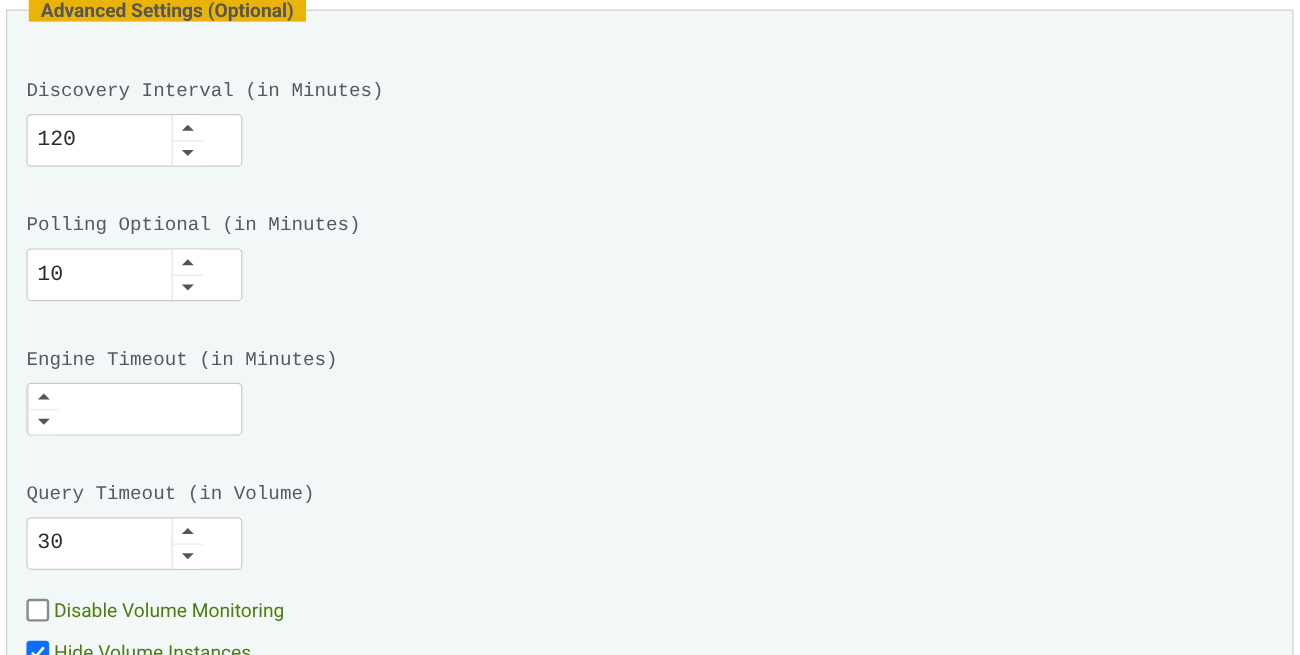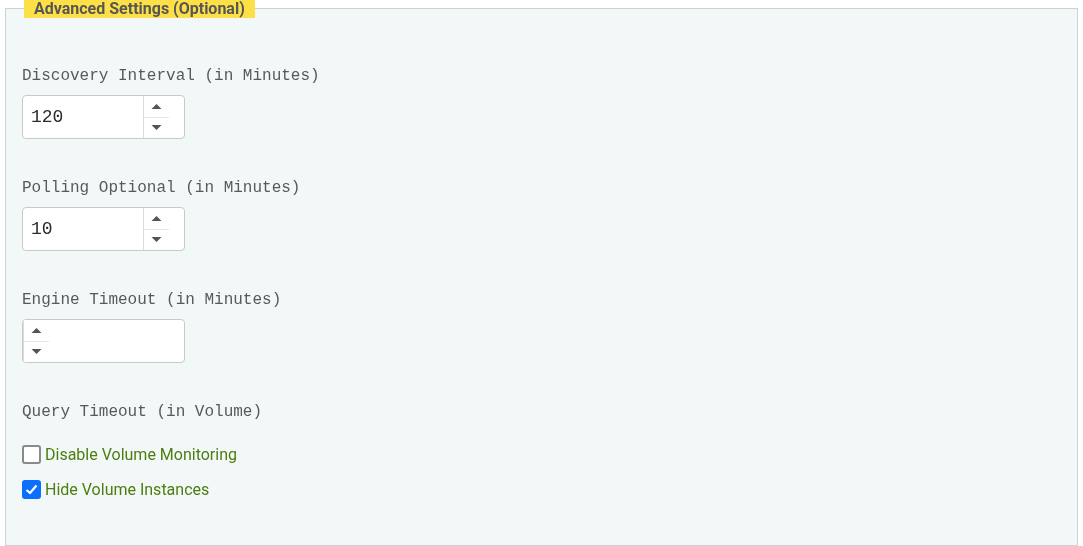--- a/index.html
+++ b/index.html
@@ -19,21 +19,21 @@
       border-top: 1px solid #d0d0d0;
       margin: 8px 5px 0 5px;
       background: #f2f8f8;
       padding: 0;
       min-height: 538px;
     }
     .fieldset-legend {
       position: absolute;
       top: -10px;
       left: 18px;
-      background: #fde047;
+      background: #eab308;
       padding: 0 10px;
       font-weight: 700;
       color: #565656;
       font-size: 16px;
     }
     .fieldset-body {
       padding: 18px 16px 10px 16px;
     }
     .field-group {
       margin-top: 40px;
@@ -49,21 +49,21 @@
       display: block;
       margin-bottom: 10px;
     }
     .number-input-wrap {
       display: inline-flex;
       align-items: stretch;
       border: 1px solid #c9c9c9;
       border-radius: 4px;
       background: #fff;
       height: 44px;
-      width: 163px;
+      width: 180px;
       overflow: hidden;
     }
     .number-input {
       border: none;
       outline: none;
       font-size: 18px;
       color: #2b2b2b;
       padding: 0 8px;
       width: 120px;
       height: 100%;
@@ -193,20 +193,35 @@
             <svg viewBox="0 0 11 7">
                 <path d="M0.5 1 L5.5 6 L10.5 1 Z"></path>
               </svg>
           </button>
         </div>
       </div>
     </div>
 
     <div class="field-group">
       <label class="field-label">Query Timeout (in Volume)</label>
+      <div class="number-input-wrap">
+        <input class="number-input" type="text" value="30" style="">
+        <div class="spinner-col">
+          <button class="spinner-btn">
+            <svg viewBox="0 0 11 7">
+                <path d="M0.5 6 L5.5 1 L10.5 6 Z"></path>
+              </svg>
+          </button>
+          <button class="spinner-btn">
+            <svg viewBox="0 0 11 7">
+                <path d="M0.5 1 L5.5 6 L10.5 1 Z"></path>
+              </svg>
+          </button>
+        </div>
+      </div>
     </div>
 
     <div class="checkbox-row">
       <span class="checkbox-box checkbox-unchecked"></span>
       <span class="checkbox-label">Disable Volume Monitoring</span>
     </div>
 
     <div class="checkbox-row tight">
       <span class="checkbox-box checkbox-checked">
         <svg viewBox="0 0 13 11">

